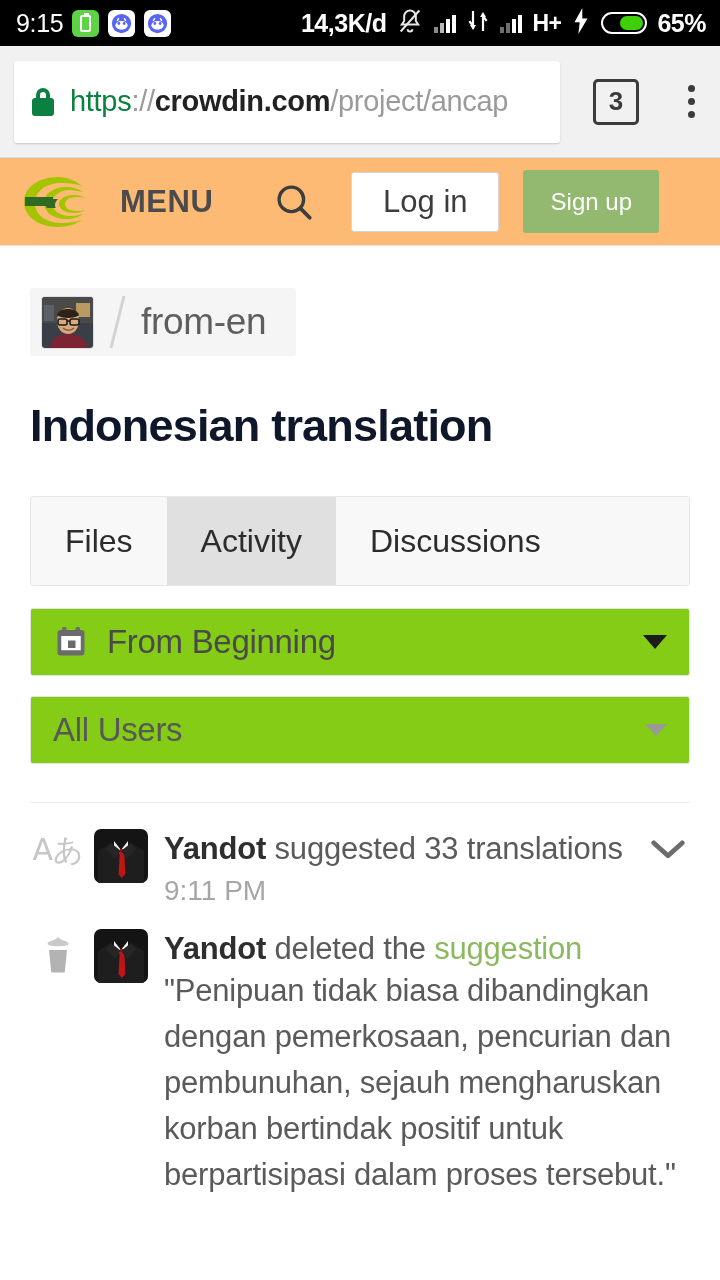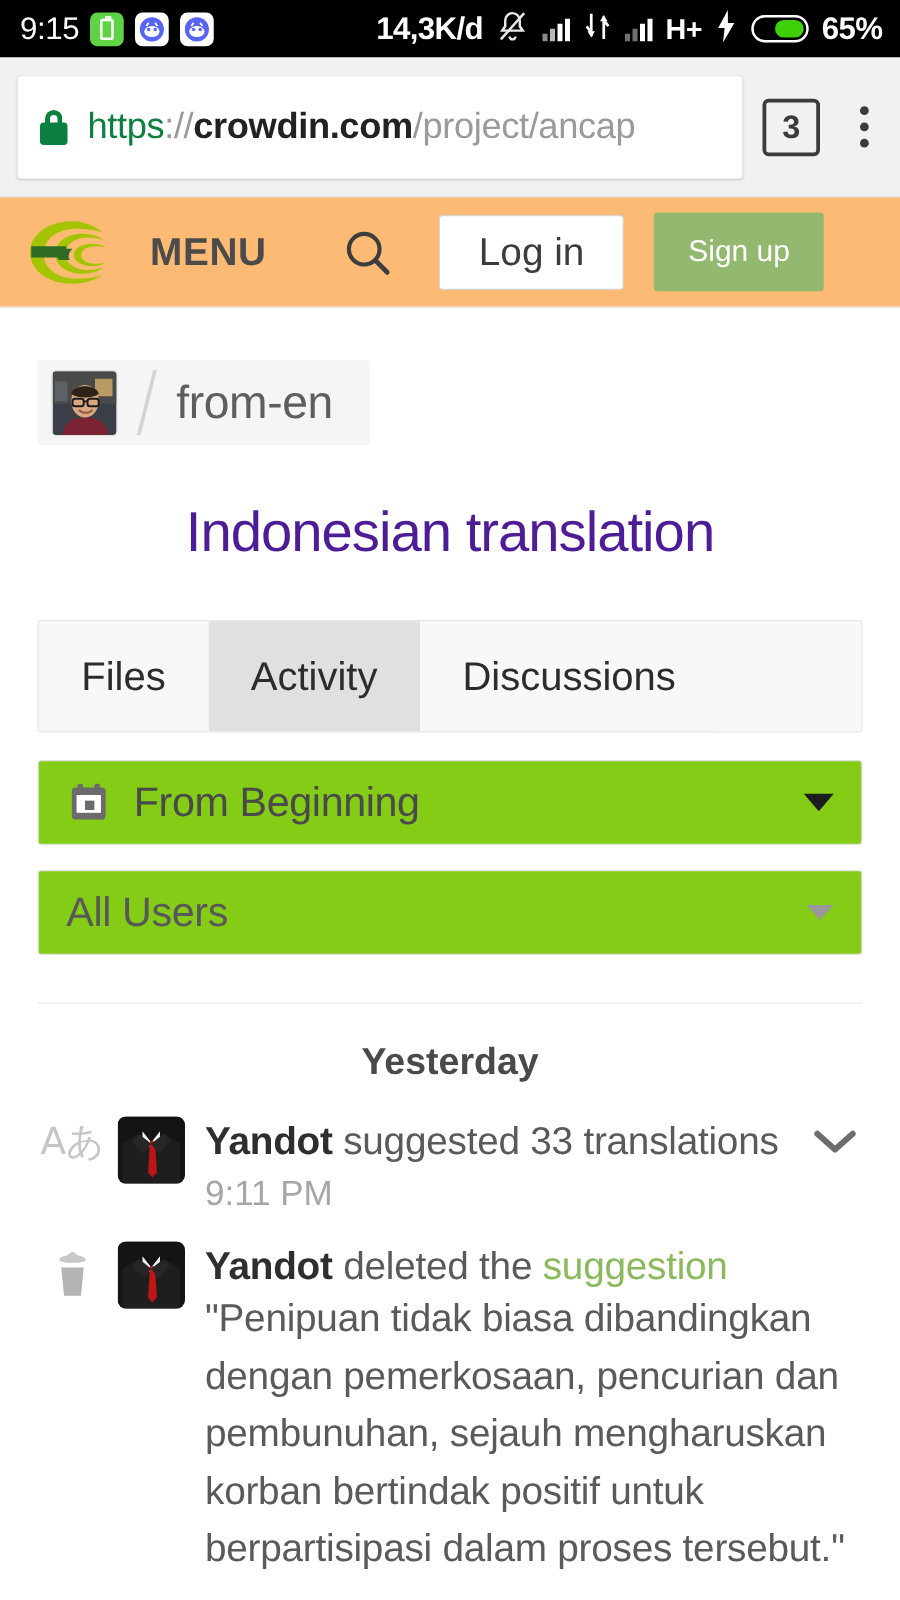--- a/index.html
+++ b/index.html
@@ -43,21 +43,21 @@
   .bars i.dim{background:#6f6f6f}
   .battshell {
     width:46px;height:22px;border:2px solid #ffffff;border-radius:11px;
     padding:2px; display:flex; align-items:center;
   }
   .battshell .fill{height:100%;width:62%;background:#3fd00a;border-radius:8px;margin-left:auto}
 
   
   .browserbar {
     height: 112px; background: #f1f1f1;
-    display: flex; align-items: center; padding: 0 14px; gap: 0;
+    display: flex; align-items: center; padding: 0 14px; gap: 17px;
     border-bottom: 1px solid #dcdcdc;
   }
   .urlbox {
     flex: 1; height: 82px; background: #ffffff; border-radius: 3px;
     display: flex; align-items: center; padding: 0 18px; gap: 16px;
     box-shadow: 0 1px 2px rgba(0,0,0,0.18); overflow:hidden;
   }
   .lock { width: 22px; height: 28px; position: relative; flex: 0 0 auto; }
   .lock .body { position:absolute; bottom:0; width:22px; height:18px; background:#0c8040; border-radius:3px;}
   .lock .shackle {
@@ -112,23 +112,22 @@
     width: 53px; height: 53px; border-radius: 4px; overflow:hidden; flex:0 0 auto;
     border:1px solid #e0e0e0;
   }
   .bc-slash {
     margin: 0 22px; width: 3px; height: 52px; background:#d3d3d3;
     transform: skewX(-14deg); display:block;
   }
   .bc-name { font-size: 37px; color:#5e5e5e; letter-spacing:-0.3px; }
 
   .page-title {
-    margin-top: 44px; font-size: 45px; font-weight: 400; color:#4c1d95;
+    margin-top: 44px; font-size: 45px; font-weight: 700; color:#0f172a;
     letter-spacing: -0.8px;
-    text-align: center;
   }
 
   .tabs {
     margin-top: 44px; display:flex; height: 90px;
     border: 1px solid #e6e6e6; border-radius: 3px; overflow:hidden;
     background:#f8f8f8;
   }
   .tab {
     display:flex; align-items:center; justify-content:center;
     font-size: 32px; color:#2c2c2c; padding: 0 34px; height:100%;
@@ -337,21 +336,20 @@
   </div>
 
 
   <div class="select">
     <span class="select-label muted">All Users</span>
     <span class="caret-gray"></span>
   </div>
 
   <div class="divider"></div>
 
-  <div class="day-head">Yesterday</div>
 
   <div class="feed">
 
     <div class="feed-item">
       <span class="feed-type-icon">
         <span class="tr-icon">Aあ</span>
       </span>
       <span class="feed-avatar">
         <svg width="54" height="54" viewBox="0 0 54 54">
           <rect width="54" height="54" fill="#141414"></rect>

